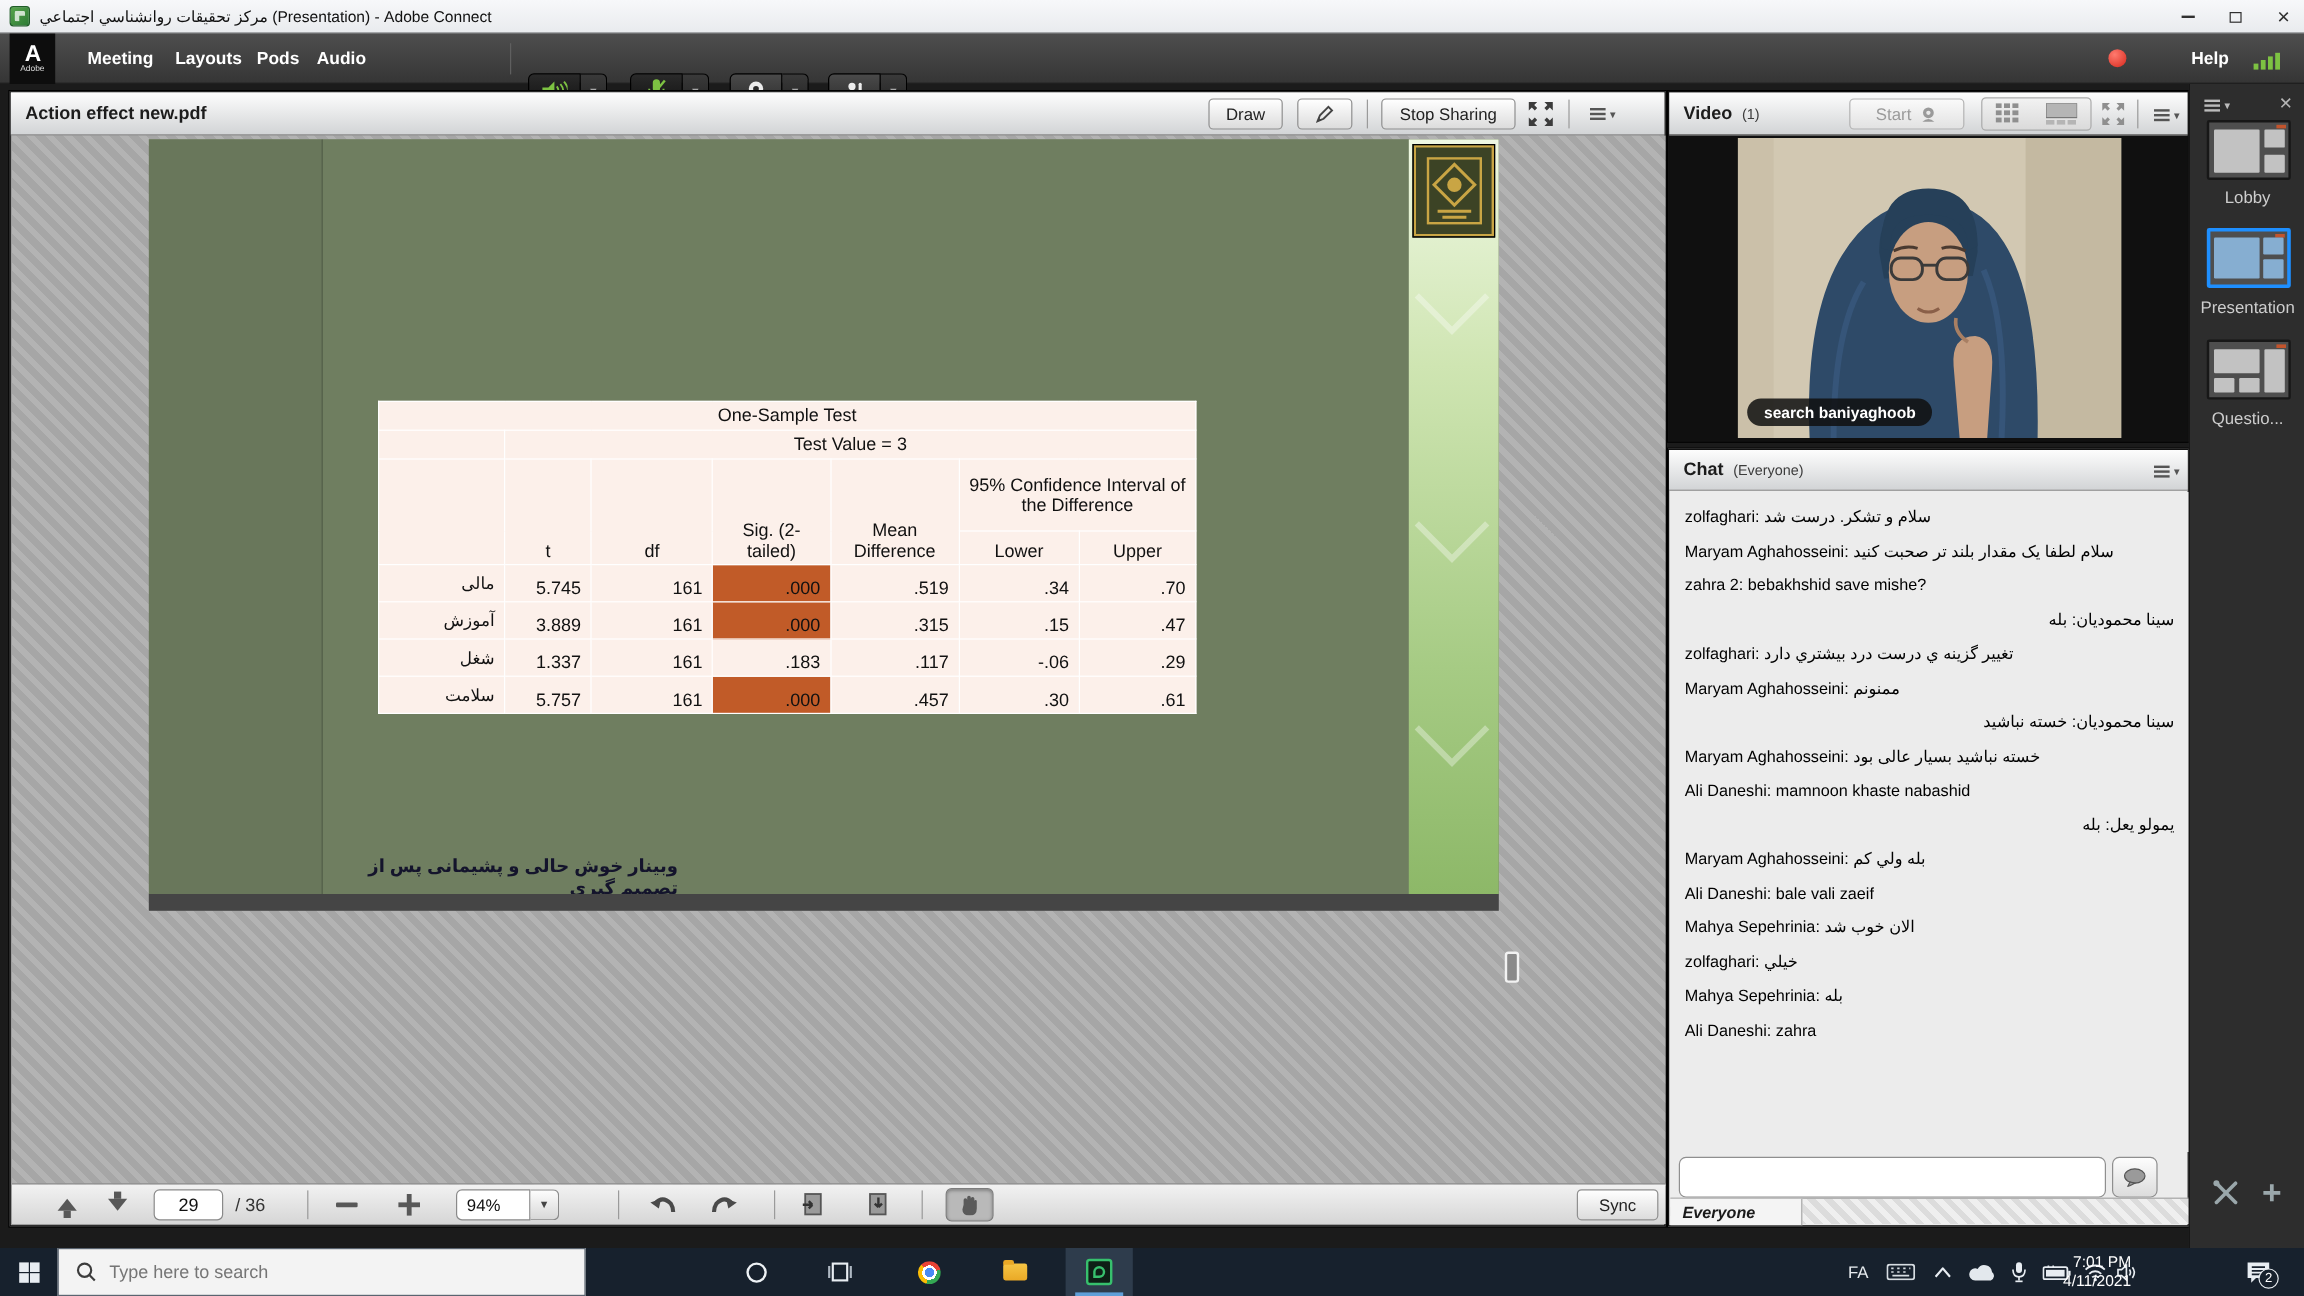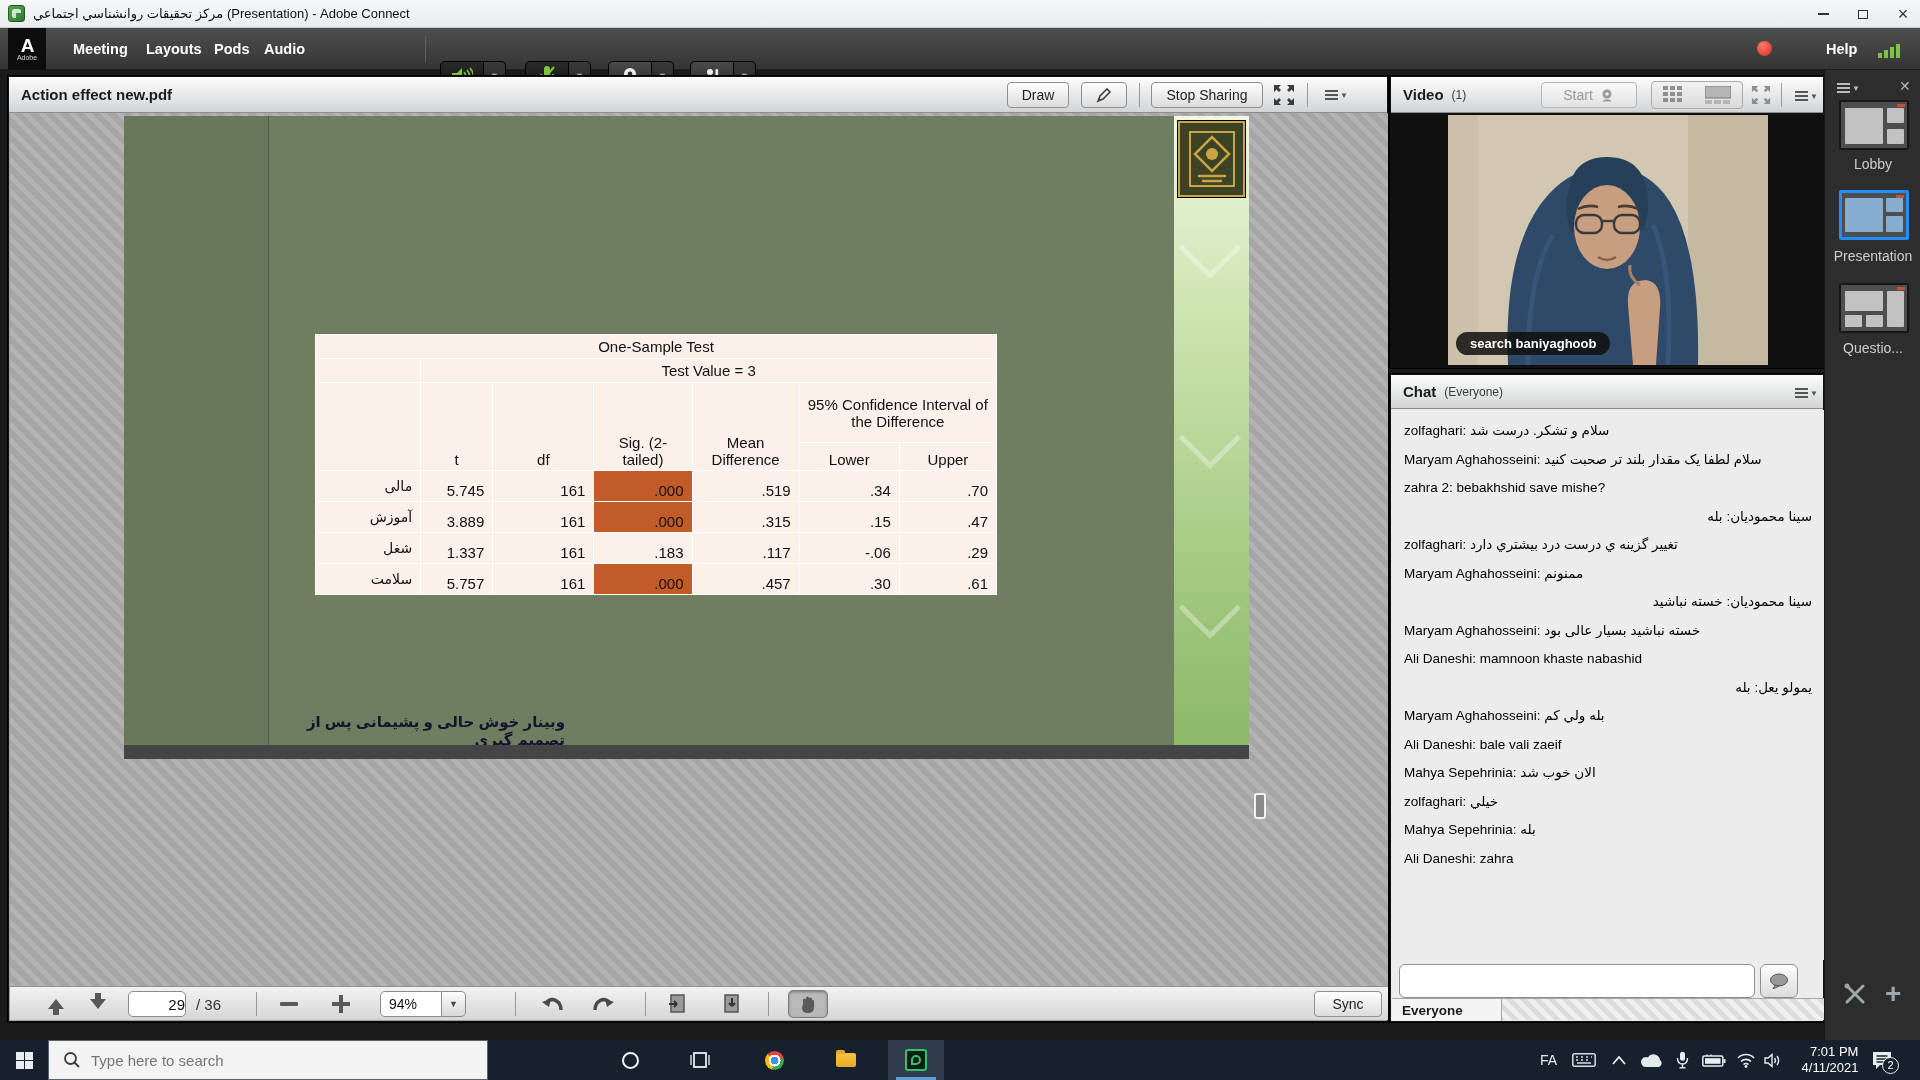--- a/index.html
+++ b/index.html
@@ -57,21 +57,21 @@
   .share-pod { left:8px; top:76px; width:1380px; height:946px; background:#9f9f9f; }
   .share-content { position:absolute; left:1px; top:36px; width:1378px; height:875px; overflow:hidden;
     background:repeating-linear-gradient(45deg,#b3b3b3 0 5px,#a6a6a6 5px 11px); }
   .share-footer { position:absolute; left:1px; bottom:1px; width:1378px; height:34px;
     background:linear-gradient(#f2f2f2,#d6d6d6); border-top:1px solid #8f8f8f; }
   .sf-item { position:absolute; top:0; height:34px; display:flex; align-items:center; color:#4a4a4a; }
   .arrow-up { width:0; height:0; border-left:8px solid transparent; border-right:8px solid transparent; border-bottom:10px solid #585858; position:relative; }
   .arrow-up::after { content:""; position:absolute; left:-3px; top:10px; width:6px; height:6px; background:#585858; }
   .arrow-down { width:0; height:0; border-left:8px solid transparent; border-right:8px solid transparent; border-top:10px solid #585858; position:relative; }
   .arrow-down::after { content:""; position:absolute; left:-3px; top:-16px; width:6px; height:6px; background:#585858; }
-  .page-box { width:58px; height:26px; background:#fff; border:1px solid #8a8a8a; border-radius:5px; text-align:right; font-size:15px; color:#111; }
+  .page-box { width:58px; height:26px; background:#fff; border:1px solid #8a8a8a; border-radius:5px; text-align:center; font-size:15px; color:#111; }
   .sf-text { font-size:15px; color:#333; }
   .minus-g { width:18px; height:4px; background:#585858; border-radius:1px; }
   .plus-g { position:relative; width:18px; height:18px; }
   .plus-g::before { content:""; position:absolute; left:0; top:7px; width:18px; height:4px; background:#585858; }
   .plus-g::after { content:""; position:absolute; left:7px; top:0; width:4px; height:18px; background:#585858; }
   .zoom-box { width:62px; height:26px; background:#fff; border:1px solid #8a8a8a; border-radius:5px 0 0 5px;
     display:flex; align-items:center; padding-left:8px; font-size:14px; color:#111; }
   .zoom-dd { width:24px; height:26px; background:linear-gradient(#fdfdfd,#d8d8d8); border:1px solid #8a8a8a; border-left:none;
     border-radius:0 5px 5px 0; display:flex; align-items:center; justify-content:center; font-size:9px; color:#444; }
   .hand-btn { width:40px; height:28px; background:#b9b9b9; border:1px solid #7d7d7d; border-radius:5px;
@@ -120,21 +120,21 @@
   .chat-pod { left:1390px; top:374px; width:434px; height:648px; background:#ececec; }
   .chat-header { height:34px; }
   .chat-msgs { position:absolute; left:1px; top:35px; width:432px; height:550px; background:#ececec; padding:12px 12px 0 12px; overflow:hidden; }
   .msg { font-size:13.5px; color:#000; margin-bottom:10.5px; line-height:18px; }
   .msg b { font-weight:normal; }
   .chat-inputrow { position:absolute; left:1px; top:585px; width:432px; height:41px; display:flex; align-items:center; padding-left:7px; }
   .chat-input { width:356px; height:34px; background:#fff; border:1px solid #8f8f8f; border-radius:6px; font-size:14px; padding:0 8px; }
   .send-btn { width:38px; height:34px; margin-left:5px; background:linear-gradient(#fdfdfd,#dcdcdc); border:1px solid #8f8f8f; border-radius:6px;
     display:flex; align-items:center; justify-content:center; }
   .chat-tabbar { position:absolute; left:1px; bottom:1px; width:432px; height:22px;
-    background:repeating-linear-gradient(45deg,#efefef 0 5px,#dcdcdc 5px 10px); border-top:1px solid #a5a5a5; }
+    background:repeating-linear-gradient(45deg,#efefef 0 5px,#dcdcdc 5px 10px); border-top:1px solid #a5a5a5;font-style:italic; }
   .everyone-tab { position:absolute; left:0; top:0; width:110px; height:22px; background:#f4f4f4; border-right:1px solid #a5a5a5;
     display:flex; align-items:center; padding-left:10px; font-size:13.5px; font-weight:bold; color:#1a1a1a; }
 
   
   .sidebar { left:1824px; top:70px; width:96px; height:970px; background:#2d2d2d; border-left:1px solid #151515; }
   .thumb { position:absolute; left:14px; width:70px; height:50px; background:#4e4e4e; border:2px solid #171717; border-radius:2px; }
   .thumb .dot { position:absolute; right:2px; top:2px; width:8px; height:3px; background:#c3542c; }
   .thumb .blk { position:absolute; background:#c2c2c2; border-radius:1px; }
   .thumb.sel { border:3px solid #1e8fff; }
   .thumb.sel .blk { background:#86aed1; }
@@ -682,21 +682,21 @@
           <path d="M2 5 a11 11 0 0 1 16 0 M5 8.5 a7 7 0 0 1 10 0 M7.5 11.5 a3.5 3.5 0 0 1 5 0" stroke="#e8edf2" stroke-width="1.6" fill="none"></path>
           <circle cx="10" cy="13.5" r="1.4" fill="#e8edf2"></circle>
         </svg>
     </span>
     <span class="tray-item" style="left:1764px;">
       <svg width="18" height="15" viewBox="0 0 18 15">
           <polygon points="1,5 4,5 8,1.5 8,13.5 4,10 1,10" fill="none" stroke="#e8edf2" stroke-width="1.4"></polygon>
           <path d="M10.5 5 q1.8 2.5 0 5 M13 3 q3.2 4.5 0 9" stroke="#e8edf2" stroke-width="1.4" fill="none"></path>
         </svg>
     </span>
-    <span class="tray-item" style="left:1796px; width:68px;">
+    <span class="tray-item" style="left:1708px; width:68px;justify-content:flex-end;">
       <span class="tray-time"><span>7:01 PM</span><br><span>4/11/2021</span></span>
     </span>
     <span class="tray-item" style="left:1872px;">
       <span style="position:relative;">
         <svg width="20" height="19" viewBox="0 0 20 19">
             <path d="M1 1 h18 v13 h-11 l-4 4 v-4 h-3 z" fill="#e8edf2"></path>
             <path d="M4.5 5 h11 M4.5 8 h11 M4.5 11 h7" stroke="#17212d" stroke-width="1.4"></path>
           </svg>
         <span class="badge-circle">2</span>
       </span>

